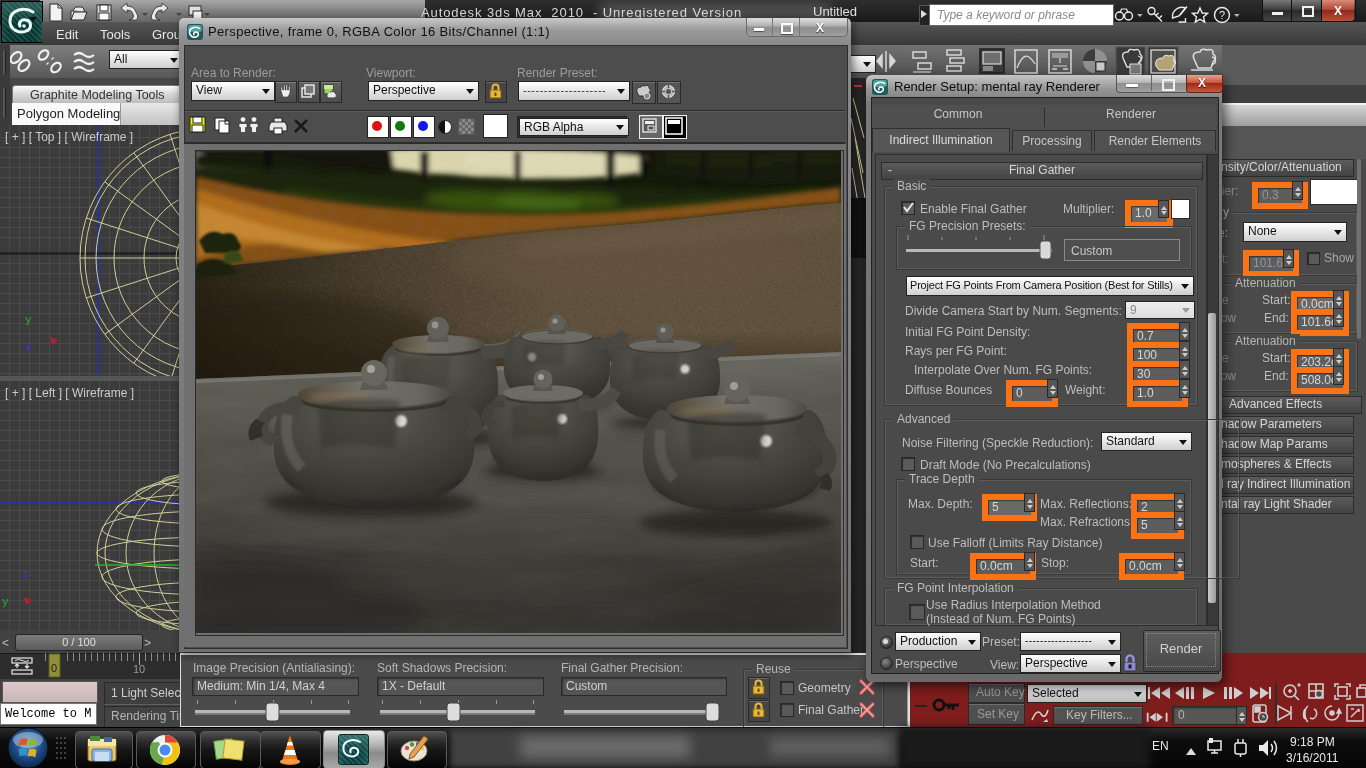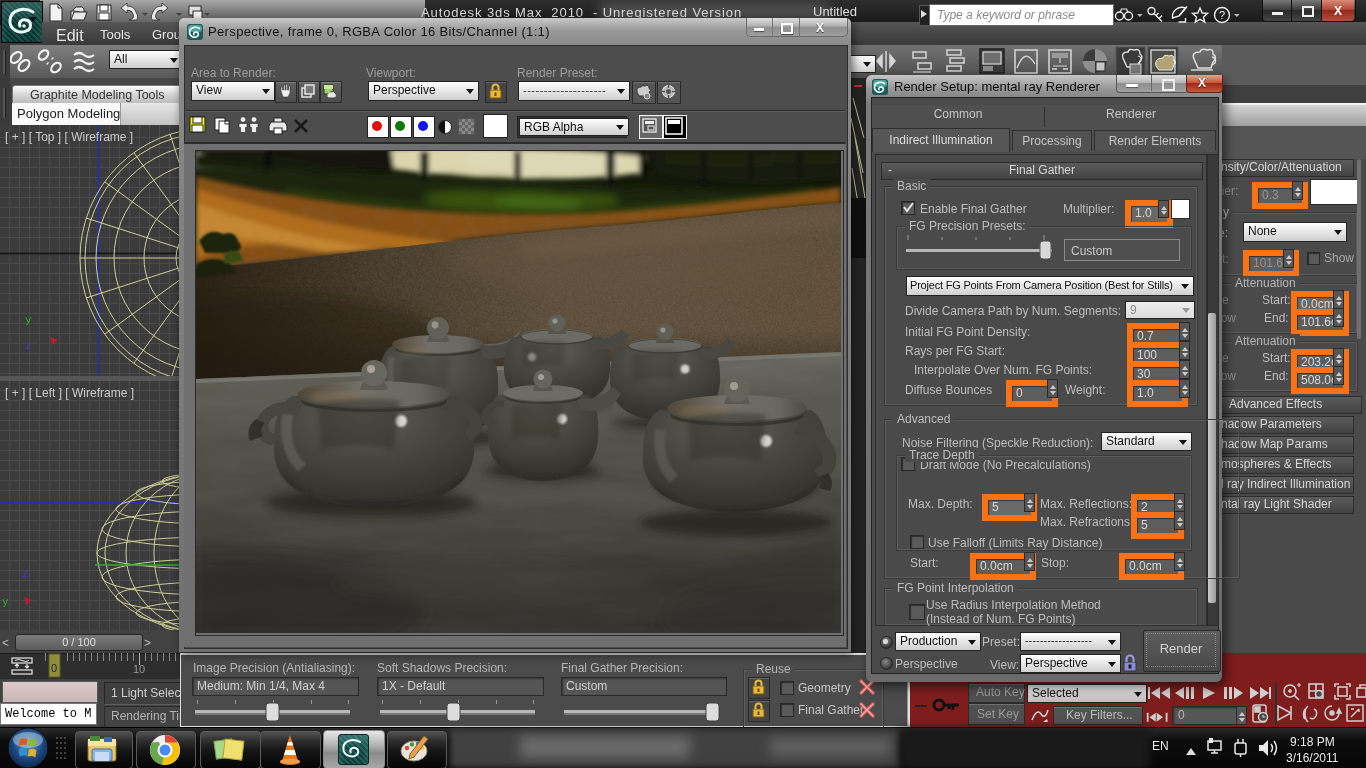--- a/index.html
+++ b/index.html
@@ -55,21 +55,21 @@
  <path d="M107 9 q2 -6 9 -6 v-3 l6 5 -6 5 v-3 q-5 0 -6 4 q-2 5 4 6 l-8 0 q-2 -4 1 -8z" fill="#e8e8e8" stroke="#2b2b2b" stroke-width=".8"></path>
  <path d="M130 10 l3 3 3 -3z" fill="#444"></path>
  <g stroke="#2b2b2b">
         <rect x="143" y="3" width="12" height="9" fill="#e0e0e0"></rect>
         <rect x="147" y="8" width="9" height="8" fill="#f5f5f5"></rect>
       </g>
  <path d="M158 10 l3 3 3 -3z" fill="#444"></path>
 </svg>
 
 <div class="abs" style="left:42px;top:22px;width:1324px;height:23px;background:linear-gradient(#555,#393939);"></div>
-<div class="abs" style="left:56px;top:27px;color:#e6e6e6;font-size:16px;">Edit</div>
+<div class="abs" style="left:56px;top:27px;color:#e6e6e6;font-size:13px;">Edit</div>
 <div class="abs" style="left:100px;top:27px;color:#e6e6e6;font-size:13px;">Tools</div>
 <div class="abs" style="left:152px;top:27px;color:#e6e6e6;font-size:13px;">Group</div>
 
 <div class="abs" style="left:0;top:45px;width:1366px;height:33px;background:linear-gradient(#8f8f8f,#696969 70%,#5b5b5b);"></div>
 <div class="abs" style="left:0;top:45px;width:1366px;height:33px;background:linear-gradient(90deg,rgba(40,40,40,.55) 0,rgba(40,40,40,.25) 180px,rgba(40,40,40,.45) 420px,rgba(60,60,60,.4) 600px,rgba(70,70,70,.35) 100%);"></div>
 
 <div class="combo" style="left:828px;top:55px;width:42px;height:16px;"></div>
 
 <svg class="abs" style="left:876px;top:46px" width="345" height="32" viewBox="0 0 345 32">
  <g stroke="#d6d6d6" stroke-width="1.5" fill="none">
@@ -897,46 +897,46 @@
  <svg class="abs" style="left:38px;top:160px" width="150" height="26" viewBox="0 0 150 26">
   <g stroke="#9a9a9a" stroke-width="1">
           <path d="M4 0 v5 M38 2 v3 M72 2 v3 M106 2 v3 M140 0 v5"></path>
         </g>
   <rect x="2" y="14" width="146" height="3" fill="#b8b8b8"></rect>
   <rect x="136" y="6" width="11" height="18" rx="3" fill="#d8d8d8" stroke="#555"></rect>
  </svg>
  <div class="abs" style="left:198px;top:164px;width:116px;height:22px;border:1px solid #8a8a8a;background:#4f4f4f;color:#c8c8c8;font-size:12px;line-height:22px;padding-left:6px;box-sizing:border-box;">Custom</div>
 
  <div class="combo" style="left:40px;top:201px;width:283px;height:18px;font-size:11px;letter-spacing:-0.2px;padding-left:3px;">Project FG Points From Camera Position (Best for Stills)</div>
- <div class="dlbl" style="left:39px;top:229px;">Divide Camera Path by Num. Segments:</div>
+ <div class="dlbl" style="left:39px;top:229px;">Divide Camera Start by Num. Segments:</div>
  <div class="combo dis" style="left:259px;top:226px;width:64px;height:16px;">9</div>
  <div class="dlbl" style="left:39px;top:250px;">Initial FG Point Density:</div>
  <div class="spin" style="left:261px;top:248px;width:45px;height:15px;">0.7</div>
  <div class="arrows" style="left:313px;top:247px;height:17px;"></div>
- <div class="dlbl" style="left:39px;top:269px;">Rays per FG Start:</div>
+ <div class="dlbl" style="left:39px;top:269px;">Rays per FG Point:</div>
  <div class="spin" style="left:261px;top:267px;width:45px;height:15px;">100</div>
  <div class="arrows" style="left:313px;top:266px;height:17px;"></div>
  <div class="dlbl" style="left:39px;top:288px;margin-left:9px;">Interpolate Over Num. FG Points:</div>
  <div class="spin" style="left:261px;top:286px;width:45px;height:15px;">30</div>
  <div class="arrows" style="left:313px;top:285px;height:17px;"></div>
  <div class="dlbl" style="left:39px;top:308px;">Diffuse Bounces</div>
  <div class="spin" style="left:140px;top:305px;width:36px;height:15px;">0</div>
  <div class="arrows" style="left:181px;top:304px;height:17px;"></div>
  <div class="dlbl" style="left:199px;top:308px;">Weight:</div>
  <div class="spin" style="left:261px;top:305px;width:45px;height:15px;">1.0</div>
  <div class="arrows" style="left:313px;top:304px;height:17px;"></div>
 
  <div class="grp" style="left:18px;top:344px;width:312px;height:158px;padding-left:42px;">
         <div class="glab">Advanced</div>
       </div>
  <div class="dlbl" style="left:36px;top:361px;">Noise Filtering (Speckle Reduction):</div>
  <div class="combo" style="left:235px;top:357px;width:85px;height:17px;">Standard</div>
  <div class="cb" style="left:35px;top:382px;"></div>
  <div class="dlbl" style="left:54px;top:383px;">Draft Mode (No Precalculations)</div>
- <div class="grp" style="left:30px;top:380px;width:294px;height:94px;">
+ <div class="grp" style="left:30px;top:404px;width:294px;height:94px;">
         <div class="glab">Trace Depth</div>
       </div>
  <div class="dlbl" style="left:42px;top:422px;">Max. Depth:</div>
  <div class="spin lit" style="left:116px;top:419px;width:39px;height:15px;">5</div>
  <div class="arrows" style="left:158px;top:418px;height:17px;"></div>
  <div class="dlbl" style="left:174px;top:422px;">Max. Reflections:</div>
  <div class="spin" style="left:265px;top:419px;width:37px;height:15px;">2</div>
  <div class="arrows" style="left:308px;top:418px;height:17px;"></div>
  <div class="dlbl" style="left:174px;top:440px;">Max. Refractions:</div>
  <div class="spin" style="left:265px;top:437px;width:37px;height:15px;">5</div>

